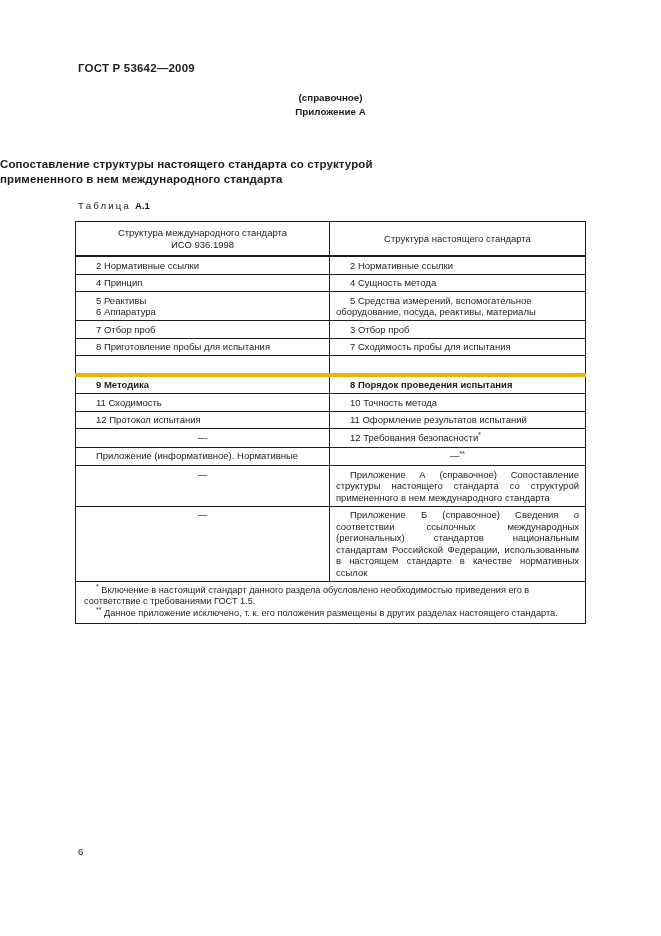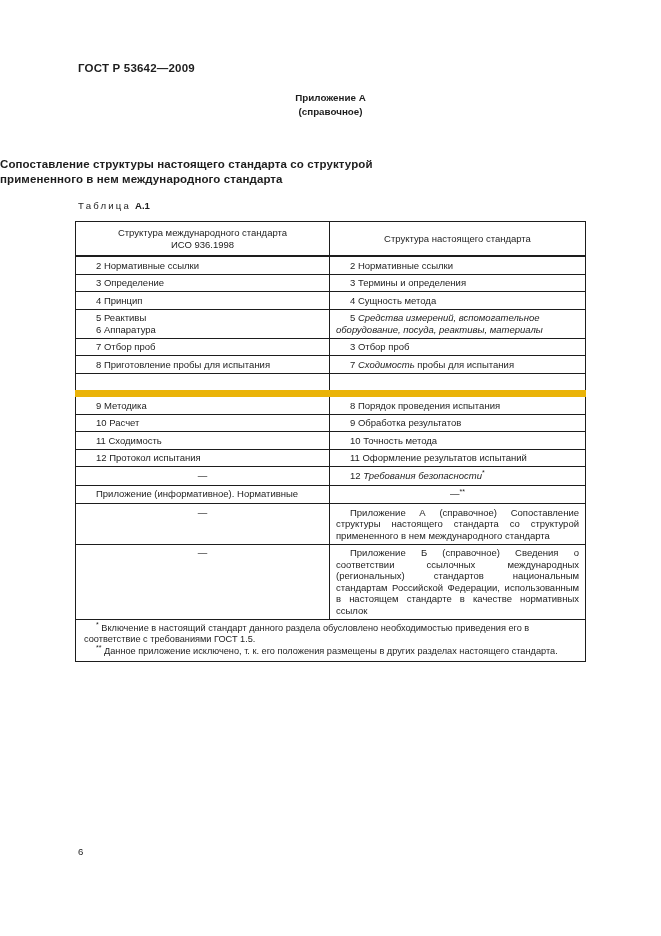--- a/index.html
+++ b/index.html
@@ -36,50 +36,50 @@
     font-size:9.5px;line-height:11.5px;color:#1d1d1d;
   }
   table.cmp th,table.cmp td{border:1px solid #1d1d1d;vertical-align:top;}
   table.cmp{border:1.5px solid #1d1d1d;}
   table.cmp th{
     font-weight:normal;text-align:center;vertical-align:middle;
     padding:5px 4px;white-space:pre-line;
     border-bottom:2.5px solid #1d1d1d;
   }
   table.cmp col.c1{width:49.8%;}
-  tr.thick-top td{border-top:7px solid #eab308;}
+  tr.thick-top td{border-top:4px solid #eab308;font-weight:bold;}
 
   td.cell{padding:2.5px 6px;}
   td.cell .line{min-height:11.5px;}
   td.cell.para .line{text-indent:14px;}
   td.cell.center{text-align:center;}
   td.cell.center .line{text-indent:0;}
   td.cell.justify{text-align:justify;margin-left:20px;}
   td.cell.justify .line{text-indent:14px;}
 
-  .it{font-style:italic;}
+  .it{}
   .sup{font-size:7px;position:relative;top:-3.5px;}
 
   td.footnotes{padding:3px 8px 4px 8px;font-size:9.2px;line-height:11.5px;}
   td.footnotes p{margin:0;text-indent:12px;}
 
   .page-number{
     position:absolute;left:78px;top:846px;font-size:9.6px;
   }
 </style>
 </head>
 <body>
 
 <div class="page">
 
   <div class="doc-number">ГОСТ Р 53642—2009</div>
 
   <div class="annex">
+    <div>(справочное)</div>
     <div>Приложение А</div>
-    <div>(справочное)</div>
   </div>
 
   <div class="page-title">Сопоставление структуры настоящего стандарта со структурой
 примененного в нем международного стандарта</div>
 
   <div class="table-caption">
     <span class="word">Таблица</span><span class="num">А.1</span>
   </div>
 
   <table class="cmp">
@@ -98,28 +98,20 @@
         <tr>
           <td class="cell para">
             <div class="line"><span>2 Нормативные ссылки</span></div>
           </td>
           <td class="cell para">
             <div class="line"><span>2 Нормативные ссылки</span></div>
           </td>
         </tr>
         <tr>
           <td class="cell para">
-            <div class="line"><span>3 Определение</span></div>
-          </td>
-          <td class="cell para">
-            <div class="line"><span>3 Термины и определения</span></div>
-          </td>
-        </tr>
-        <tr>
-          <td class="cell para">
             <div class="line"><span>4 Принцип</span></div>
           </td>
           <td class="cell para">
             <div class="line"><span>4 Сущность метода</span></div>
           </td>
         </tr>
         <tr>
           <td class="cell para">
             <div class="line"><span>5 Реактивы</span></div>
             <div class="line"><span>6 Аппаратура</span></div>
@@ -151,28 +143,20 @@
           <td class="cell para">
             <div class="line"><span></span></div>
           </td>
         </tr>
         <tr class="thick-top">
           <td class="cell para">
             <div class="line"><span>9 Методика</span></div>
           </td>
           <td class="cell para">
             <div class="line"><span>8 Порядок проведения испытания</span></div>
-          </td>
-        </tr>
-        <tr>
-          <td class="cell para">
-            <div class="line"><span>10 Расчет</span></div>
-          </td>
-          <td class="cell para">
-            <div class="line"><span>9 Обработка результатов</span></div>
           </td>
         </tr>
         <tr>
           <td class="cell para">
             <div class="line"><span>11 Сходимость</span></div>
           </td>
           <td class="cell para">
             <div class="line"><span>10 Точность метода</span></div>
           </td>
         </tr>

